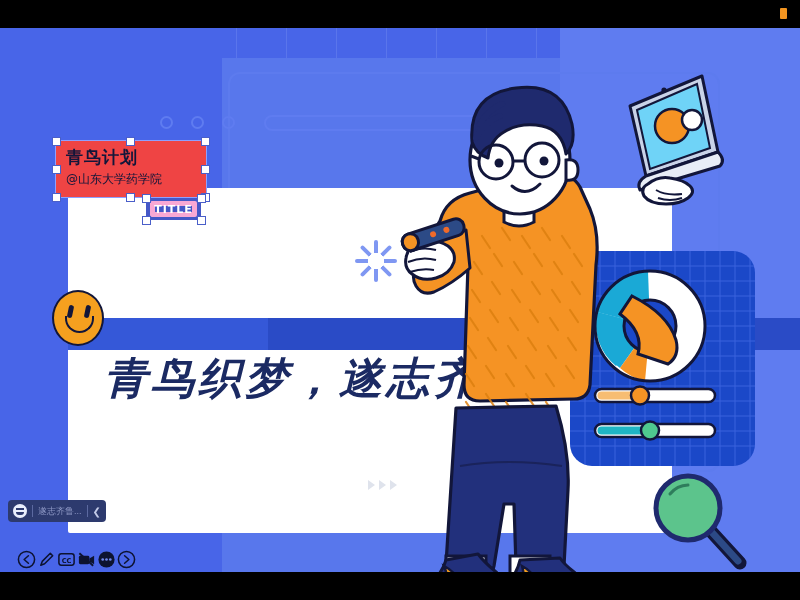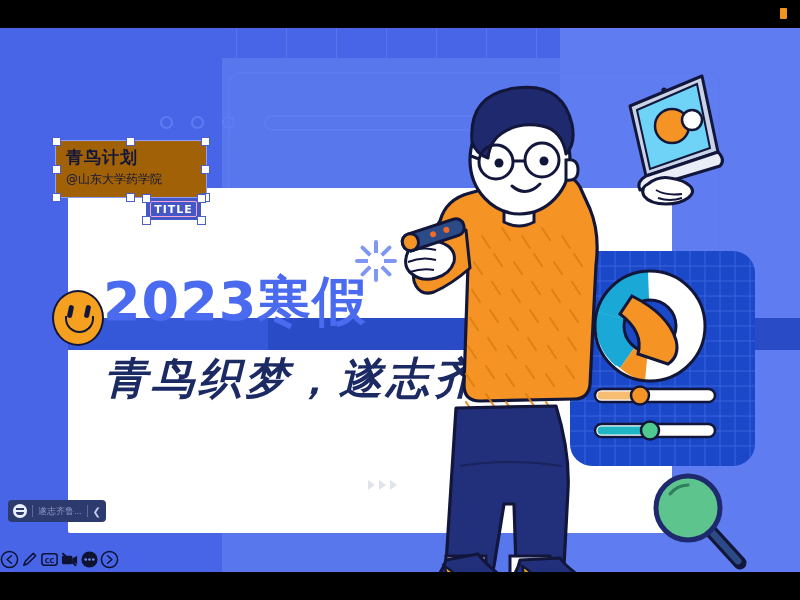--- a/index.html
+++ b/index.html
@@ -131,21 +131,21 @@
   
   .tri-group { position: absolute; left: 368px; top: 452px; display: flex; gap: 4px; }
   .tri-group i {
     width: 0; height: 0; border-left: 7px solid #dfe3ec;
     border-top: 5px solid transparent; border-bottom: 5px solid transparent;
   }
 
   
   .selbox {
     position: absolute; left: 56px; top: 113px; width: 150px; height: 56px;
-    background: #a16207; outline: 1px solid #8ea0ff;
+    background: #ef4444; outline: 1px solid #8ea0ff;
   }
   .selbox .line1 {
     position: absolute; left: 10px; top: 5px;
     font-size: 17px; font-weight: 700; color: #12163a;
     font-family: "DejaVu Sans", sans-serif; letter-spacing: 1px;
   }
   .selbox .line2 {
     position: absolute; left: 10px; top: 30px;
     font-size: 12px; color: #12163a;
     font-family: "DejaVu Sans", sans-serif;
@@ -155,21 +155,21 @@
     background: #fff; border: 1px solid #4a5fc9; z-index: 6;
   }
 
   
   .titlebadge {
     position: absolute; left: 146px; top: 170px; width: 55px; height: 22px;
     background: #4457c7; border-radius: 3px;
   }
   .titlebadge span {
     position: absolute; inset: 3px 4px;
-    border: 1px solid #f9a8d4; border-radius: 2px;
+    border: 5px solid #f9a8d4; border-radius: 2px;
     color: #fff; font-size: 11px; font-weight: 700;
     display: flex; align-items: center; justify-content: center;
     letter-spacing: 1px; font-family: "DejaVu Sans", sans-serif;
   }
 
   
   .illus { position: absolute; left: 400px; top: 28px; width: 400px; height: 530px; }
   .illus svg { display: block; }
 
   
@@ -188,21 +188,21 @@
   }
   .danmaku .face:after {
     content: ""; position: absolute; left: 3px; top: 8px;
     width: 8px; height: 3px; background: #2d3a6e; border-radius: 0 0 4px 4px;
   }
   .danmaku .sep { width: 1px; height: 12px; background: #5c69a0; }
   .danmaku .ph { color: #8d97c4; font-size: 9px; white-space: nowrap; }
   .danmaku .col { color: #c4cbe8; font-size: 10px; }
 
   .toolbar {
-    position: absolute; left: 0; top: 550px;
+    position: absolute; left: 17px; top: 550px;
     display: flex; align-items: center; gap: 1px;
   }
   .toolbar .ic {
     width: 19px; height: 19px; position: relative;
     display: flex; align-items: center; justify-content: center;
   }
   .toolbar svg { display: block; }
 
   .bottom-black {
     position: absolute; left: 0; top: 572px; width: 800px; height: 28px;
@@ -242,21 +242,20 @@
       <div class="card-dark-bar2"></div>
       <div class="card-dark-bar"></div>
     </div>
     <div class="dots">
       <span></span>
       <span></span>
       <span></span>
     </div>
     <div class="urlbar"></div>
 
-    <div class="title-main">2023寒假</div>
     <div class="subtitle">青鸟织梦，遂志齐鲁</div>
 
 
     <div class="smiley">
       <div class="eye l"></div>
         <div class="eye r"></div>
         <div class="mouth"></div>
     </div>
 
     <div class="sparkle">

